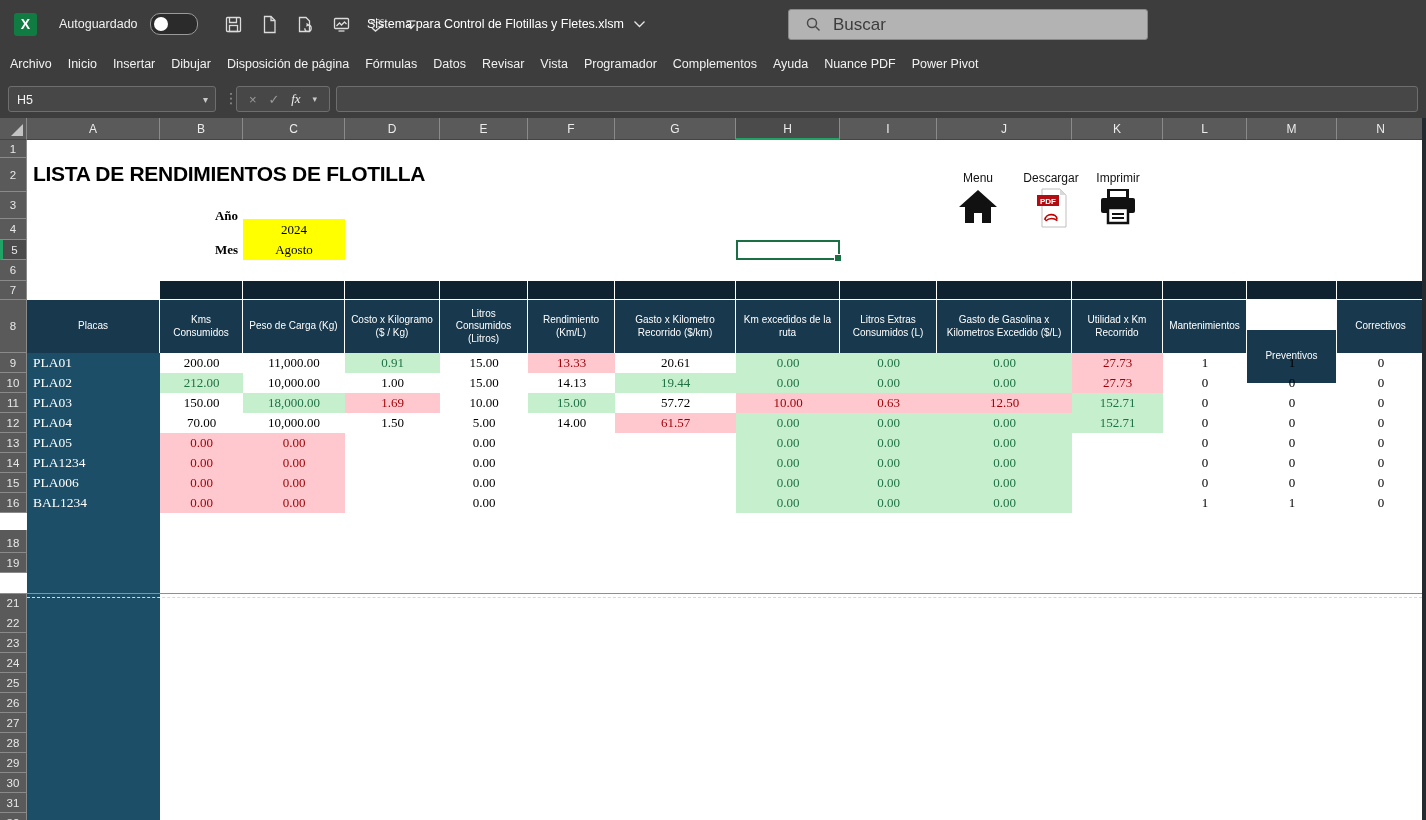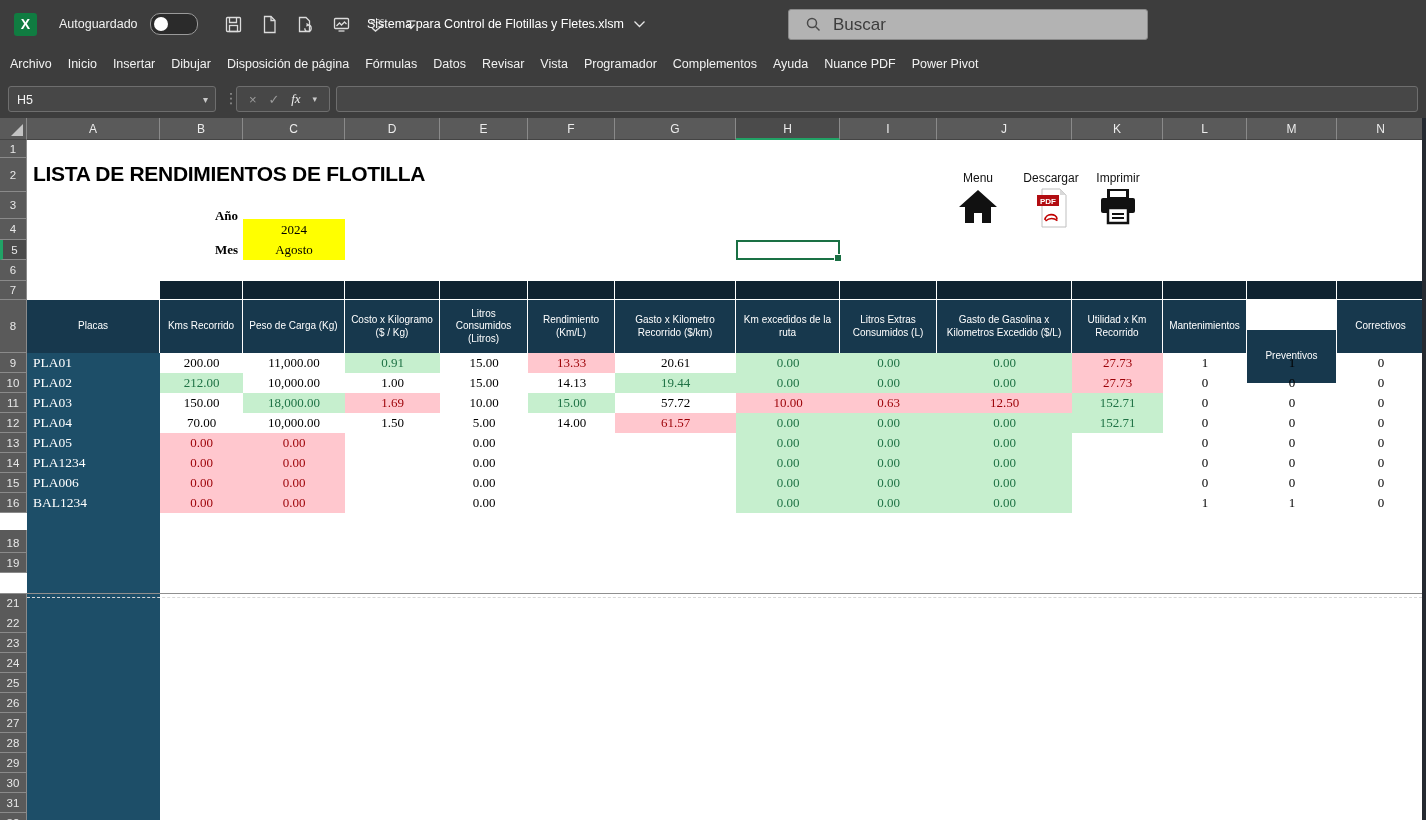--- a/index.html
+++ b/index.html
@@ -264,21 +264,21 @@
       <div class="r7cell" style="left: 528px; top: 163px; width: 87px; height: 19px;"></div>
       <div class="r7cell" style="left: 615px; top: 163px; width: 121px; height: 19px;"></div>
       <div class="r7cell" style="left: 736px; top: 163px; width: 104px; height: 19px;"></div>
       <div class="r7cell" style="left: 840px; top: 163px; width: 97px; height: 19px;"></div>
       <div class="r7cell" style="left: 937px; top: 163px; width: 135px; height: 19px;"></div>
       <div class="r7cell" style="left: 1072px; top: 163px; width: 91px; height: 19px;"></div>
       <div class="r7cell" style="left: 1163px; top: 163px; width: 84px; height: 19px;"></div>
       <div class="r7cell" style="left: 1247px; top: 163px; width: 90px; height: 19px;"></div>
       <div class="r7cell" style="left: 1337px; top: 163px; width: 88px; height: 19px;"></div>
       <div class="hcell" style="left: 27px; top: 182px; width: 133px; height: 53px;">Placas</div>
-      <div class="hcell" style="left: 160px; top: 182px; width: 83px; height: 53px;">Kms Recorrido</div>
+      <div class="hcell" style="left: 160px; top: 182px; width: 83px; height: 53px;">Kms Consumidos</div>
       <div class="hcell" style="left: 243px; top: 182px; width: 102px; height: 53px;">Peso de Carga (Kg)</div>
       <div class="hcell" style="left: 345px; top: 182px; width: 95px; height: 53px;">Costo x Kilogramo ($ / Kg)</div>
       <div class="hcell" style="left: 440px; top: 182px; width: 88px; height: 53px;">Litros Consumidos (Litros)</div>
       <div class="hcell" style="left: 528px; top: 182px; width: 87px; height: 53px;">Rendimiento (Km/L)</div>
       <div class="hcell" style="left: 615px; top: 182px; width: 121px; height: 53px;">Gasto x Kilometro Recorrido ($/km)</div>
       <div class="hcell" style="left: 736px; top: 182px; width: 104px; height: 53px;">Km excedidos de la ruta</div>
       <div class="hcell" style="left: 840px; top: 182px; width: 97px; height: 53px;">Litros Extras Consumidos (L)</div>
       <div class="hcell" style="left: 937px; top: 182px; width: 135px; height: 53px;">Gasto de Gasolina x Kilometros Excedido ($/L)</div>
       <div class="hcell" style="left: 1072px; top: 182px; width: 91px; height: 53px;">Utilidad x Km Recorrido</div>
       <div class="hcell" style="left: 1163px; top: 182px; width: 84px; height: 53px;">Mantenimientos</div>

